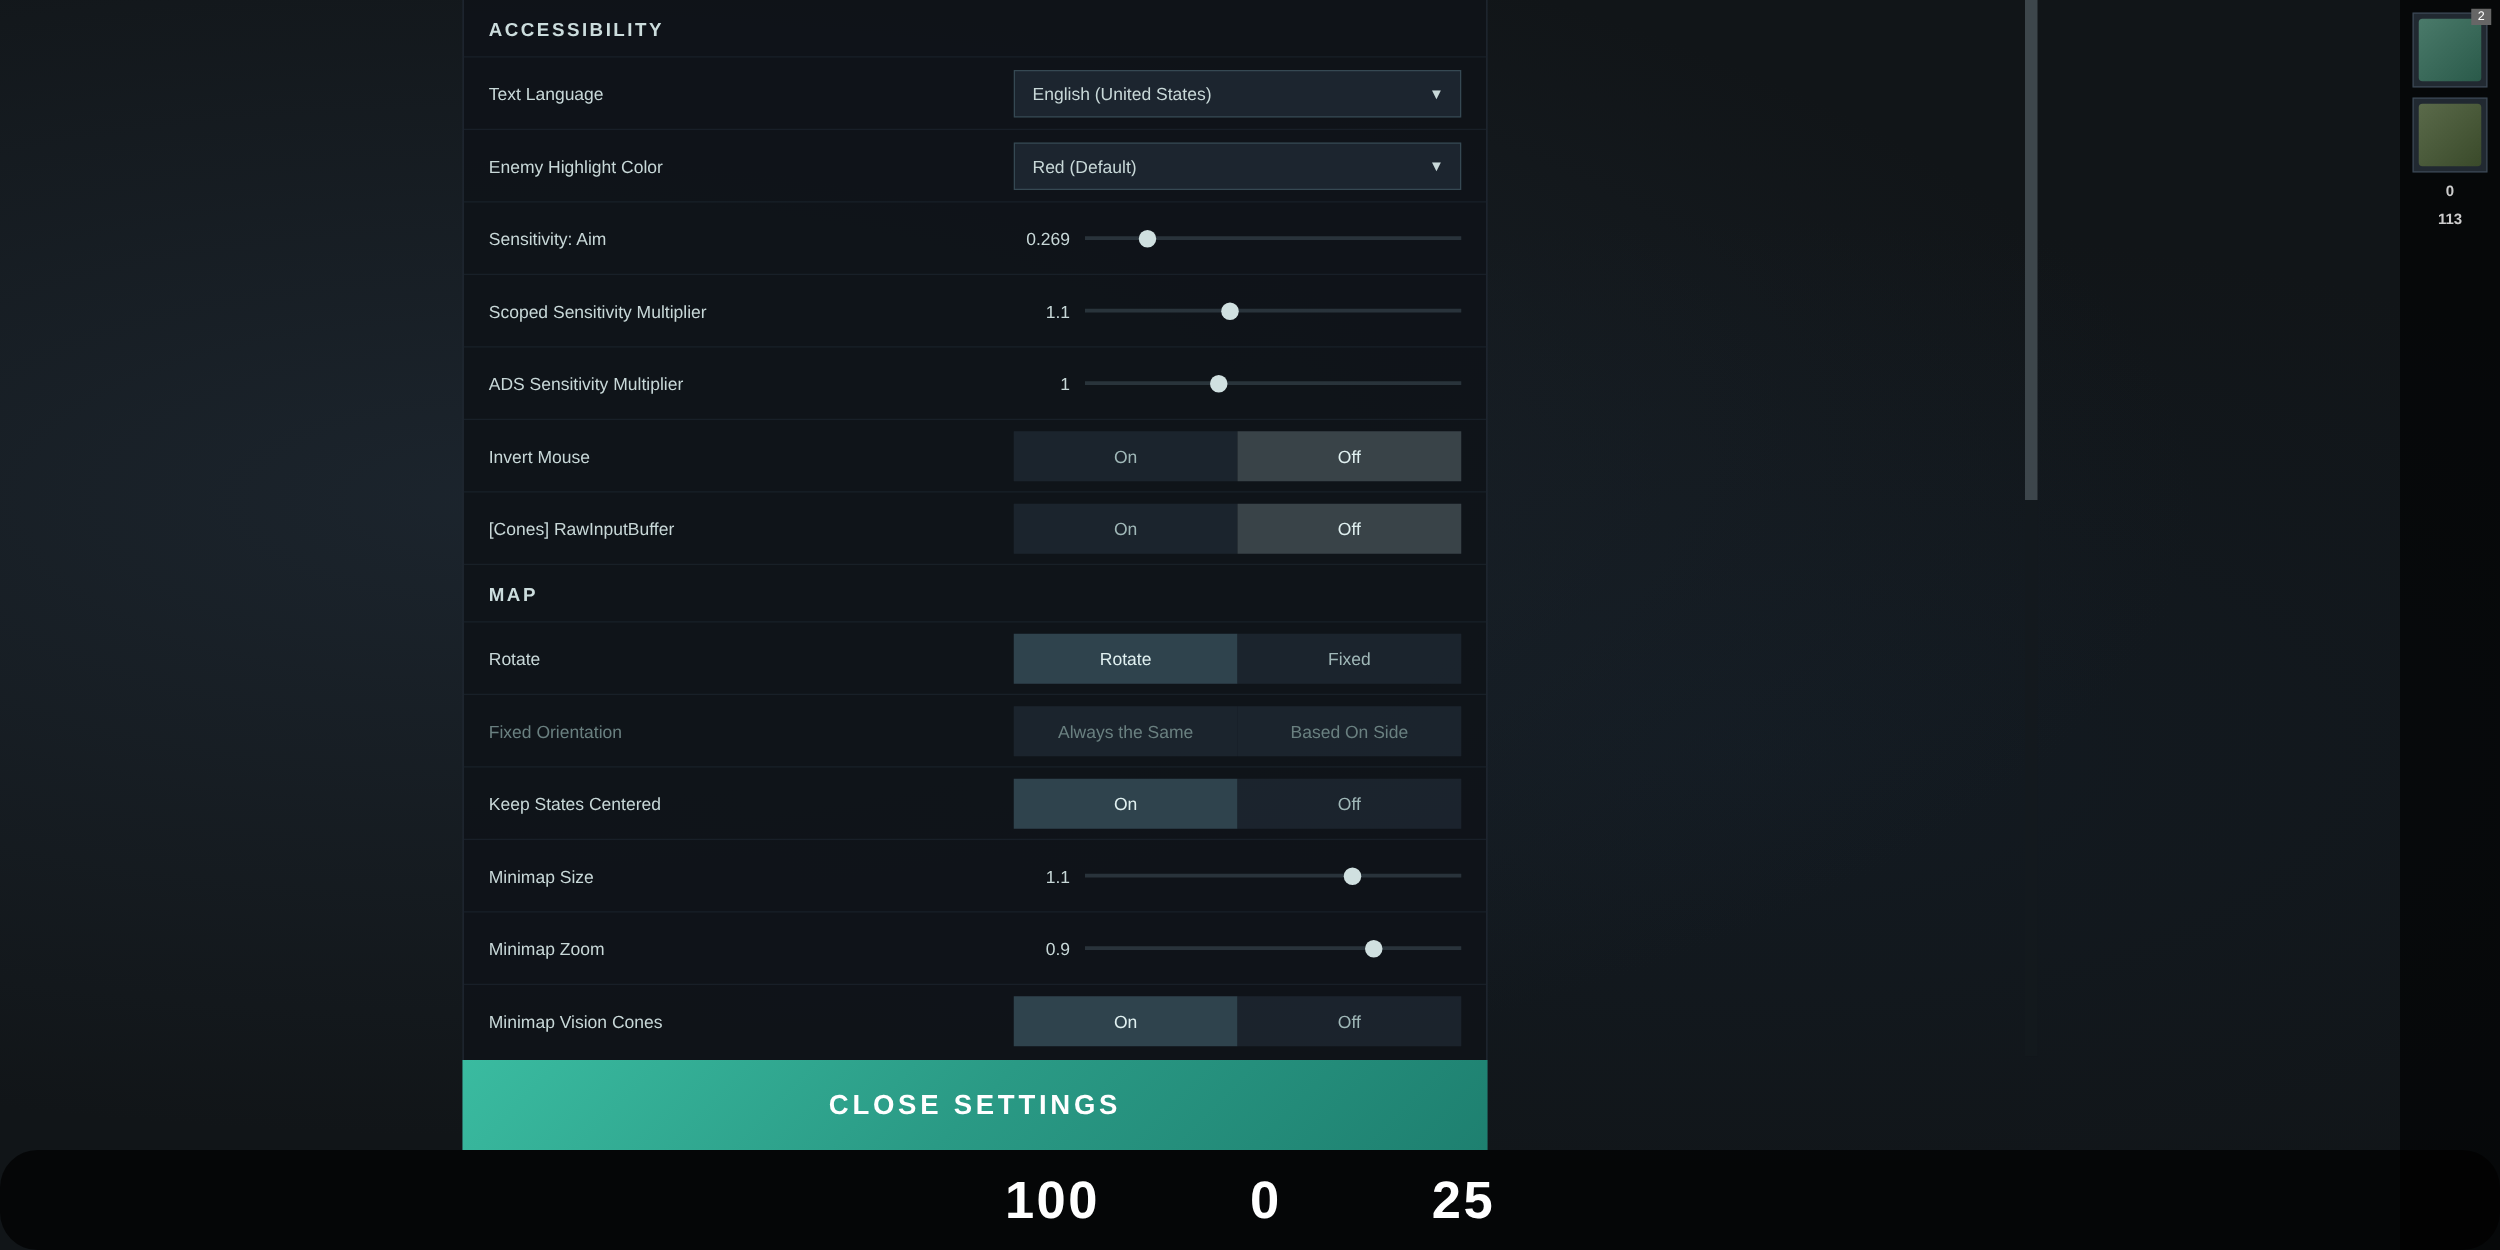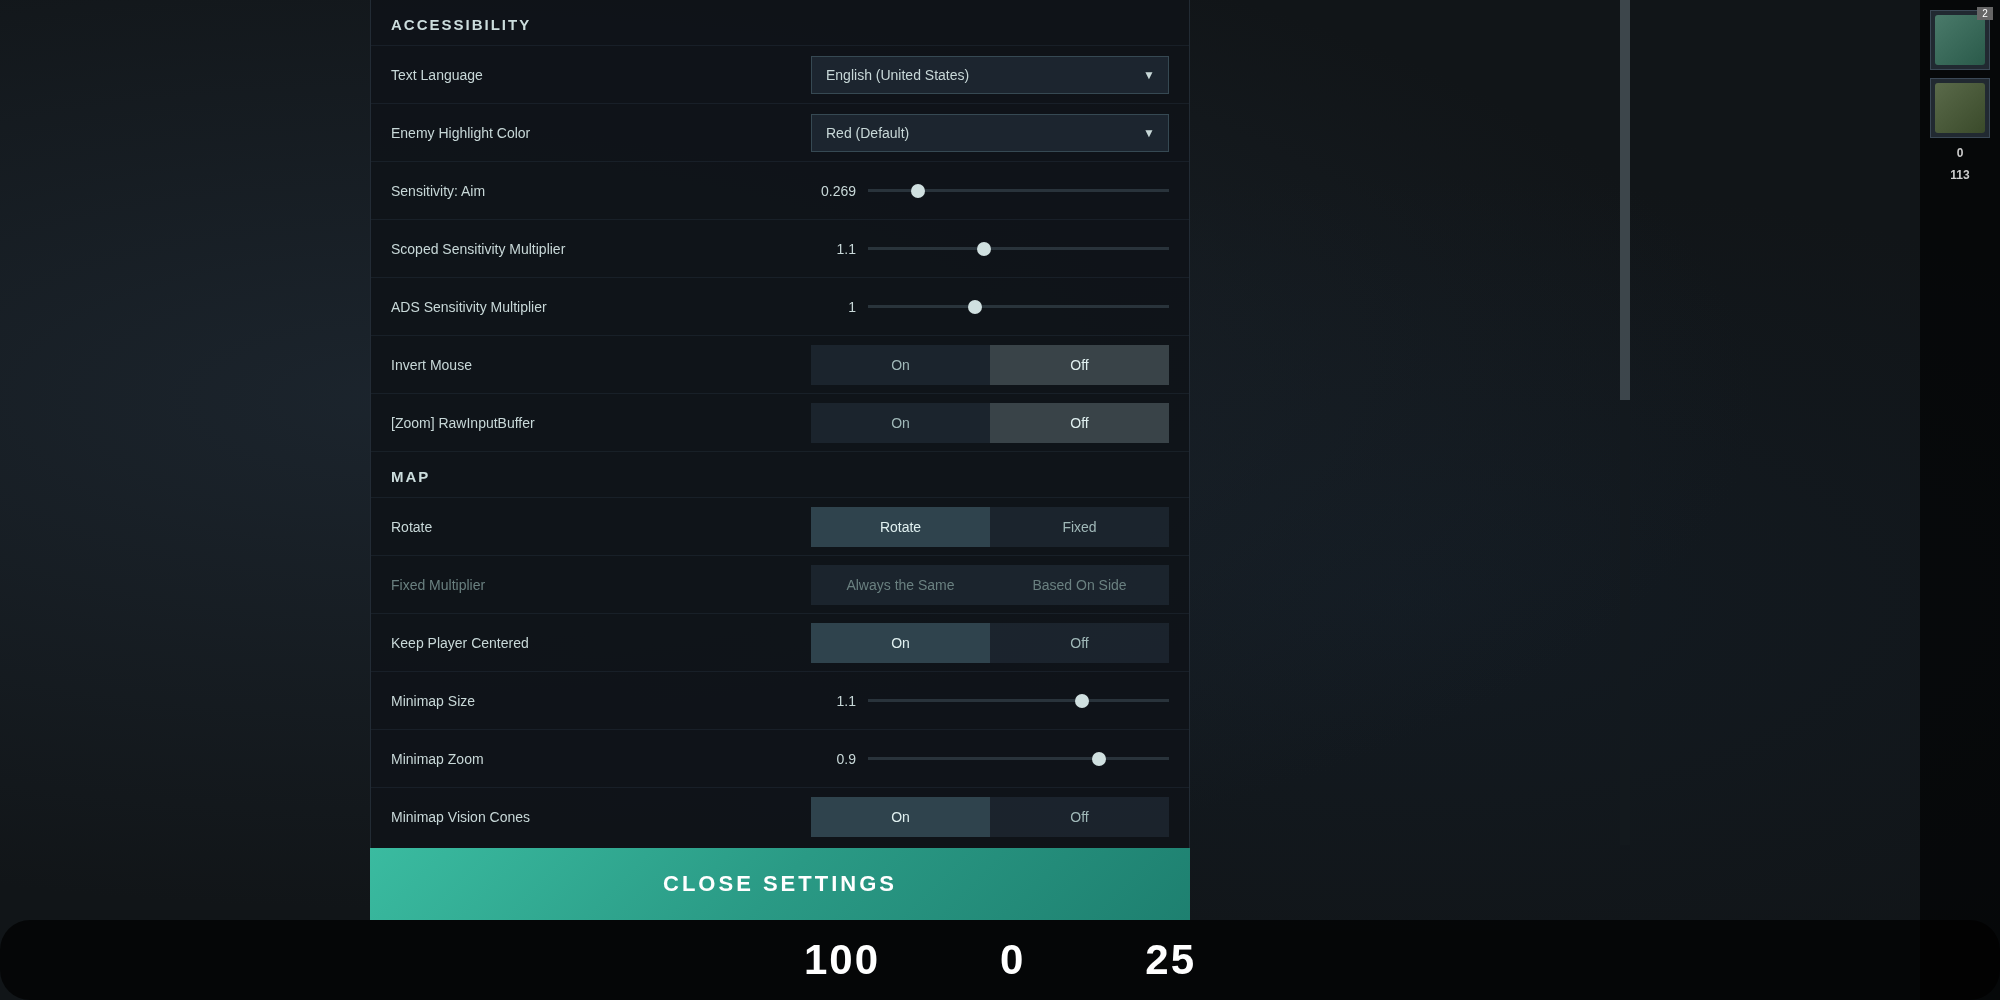--- a/index.html
+++ b/index.html
@@ -361,47 +361,47 @@
 
   <div class="setting-row">
     <div class="setting-label">Invert Mouse</div>
     <div class="setting-control toggle-group">
       <button class="toggle-btn">On</button>
       <button class="toggle-btn active-dark">Off</button>
     </div>
   </div>
 
   <div class="setting-row">
-    <div class="setting-label">[Zoom] RawInputBuffer</div>
+    <div class="setting-label">[Cones] RawInputBuffer</div>
     <div class="setting-control toggle-group">
       <button class="toggle-btn">On</button>
       <button class="toggle-btn active-dark">Off</button>
     </div>
   </div>
 
   <div class="section-header">MAP</div>
 
   <div class="setting-row">
     <div class="setting-label">Rotate</div>
     <div class="setting-control toggle-group">
       <button class="toggle-btn active">Rotate</button>
       <button class="toggle-btn">Fixed</button>
     </div>
   </div>
 
   <div class="setting-row">
-    <div class="setting-label dimmed">Fixed Multiplier</div>
+    <div class="setting-label dimmed">Fixed Orientation</div>
     <div class="setting-control toggle-group">
       <button class="toggle-btn" style="color:#6a8080;">Always the Same</button>
       <button class="toggle-btn" style="color:#6a8080;">Based On Side</button>
     </div>
   </div>
 
   <div class="setting-row">
-    <div class="setting-label">Keep Player Centered</div>
+    <div class="setting-label">Keep States Centered</div>
     <div class="setting-control toggle-group">
       <button class="toggle-btn active">On</button>
       <button class="toggle-btn">Off</button>
     </div>
   </div>
 
   <div class="setting-row">
     <div class="setting-label">Minimap Size</div>
     <div class="setting-control slider-control">
       <div class="slider-value">1.1</div>

